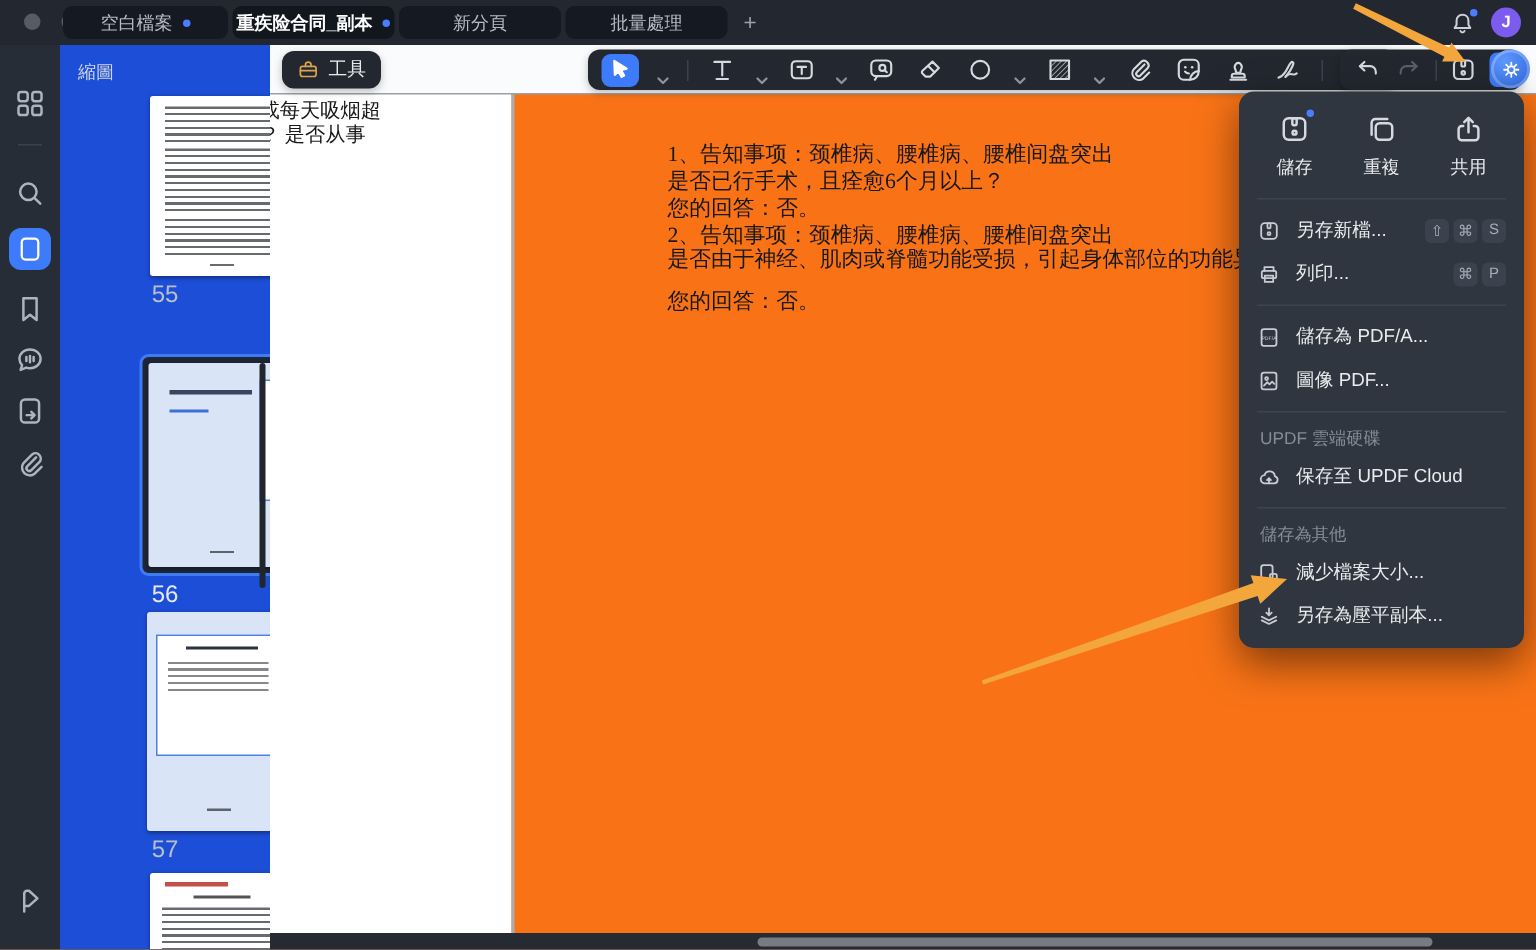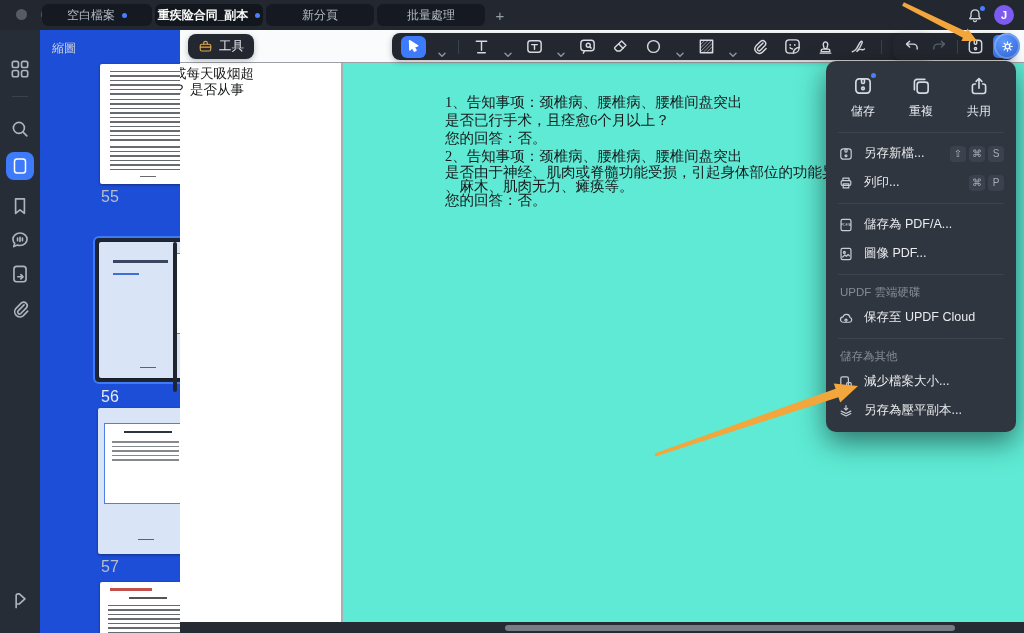--- a/index.html
+++ b/index.html
@@ -37,21 +37,21 @@
   .thumb-page { position:absolute; background:#fff; border-radius:2px; box-shadow:0 1px 3px rgba(0,0,0,.4); overflow:hidden; }
   .pnum { position:absolute; width:100%; text-align:center; color:#b9bfc9; font-size:16px; }
   .tl { position:absolute; background:repeating-linear-gradient(to bottom, rgba(45,49,56,.72) 0 1.5px, transparent 1.5px 4.5px); }
   .sel-wrap { position:absolute; left:53px; top:206px; width:110px; height:148px; border:2px solid #3f7bf5;
               border-radius:6px; background:#1f2635; }
   .panel-scroll { position:absolute; right:3px; top:212px; width:4px; height:150px; border-radius:2px; background:#20252e; }
 
   
   .main-top-line { position:absolute; left:180px; top:62px; width:844px; height:1px; background:#9aa0a6; z-index:2; }
   .page-left  { position:absolute; left:180px; top:62px; width:161px; height:560px; background:#fff; overflow:hidden; z-index:1; }
-  .page-right { position:absolute; left:341px; top:62px; width:683px; height:560px; background:#5eead4;
+  .page-right { position:absolute; left:341px; top:62px; width:683px; height:560px; background:#f97316;
                 border-left:2px solid #a9aeb4; overflow:hidden; z-index:1; }
   .frag { position:absolute; left:-7px; top:4px; color:#17181a; font-size:13.5px;
           font-family:"Liberation Serif", serif; line-height:16px; white-space:nowrap; }
   .docline { position:absolute; color:#17181a; font-size:14.5px; font-family:"Liberation Serif", serif; white-space:nowrap; }
 
   
   .pill { position:absolute; background:#23272f; border-radius:8px; box-shadow:0 2px 6px rgba(0,0,0,.25);
           display:flex; align-items:center; z-index:10; }
   .tools-pill { left:188px; top:34px; height:25px; padding:0 10px; gap:6px; color:#e6e9ee; font-size:12.5px; }
   .tools-pill svg { width:15px; height:15px; color:#dca54c; }
@@ -226,21 +226,20 @@
       <div>或每天吸烟超</div>
       <div>？ 是否从事</div>
     </div>
   </div>
   <div class="page-right">
     <div class="docline" style="left:102px; top:31px;">1、告知事项：颈椎病、腰椎病、腰椎间盘突出</div>
     <div class="docline" style="left:102px; top:49px;">是否已行手术，且痊愈6个月以上？</div>
     <div class="docline" style="left:102px; top:67px;">您的回答：否。</div>
     <div class="docline" style="left:102px; top:85px;">2、告知事项：颈椎病、腰椎病、腰椎间盘突出</div>
     <div class="docline" style="left:102px; top:101px;">是否由于神经、肌肉或脊髓功能受损，引起身体部位的功能异常，如感觉障</div>
-    <div class="docline" style="left:102px; top:115px;">、麻木、肌肉无力、瘫痪等。</div>
     <div class="docline" style="left:102px; top:129px;">您的回答：否。</div>
   </div>
   <div class="main-top-line"></div>
 
   <div class="pill tools-pill">
     <svg class="icon" viewBox="0 0 20 20">
         <rect x="3" y="7" width="14" height="9" rx="2"></rect>
         <path d="M7.5 7V5.7a2.5 2.5 0 0 1 5 0V7M3 10.8h14"></path>
       </svg>
     <span>工具</span>

